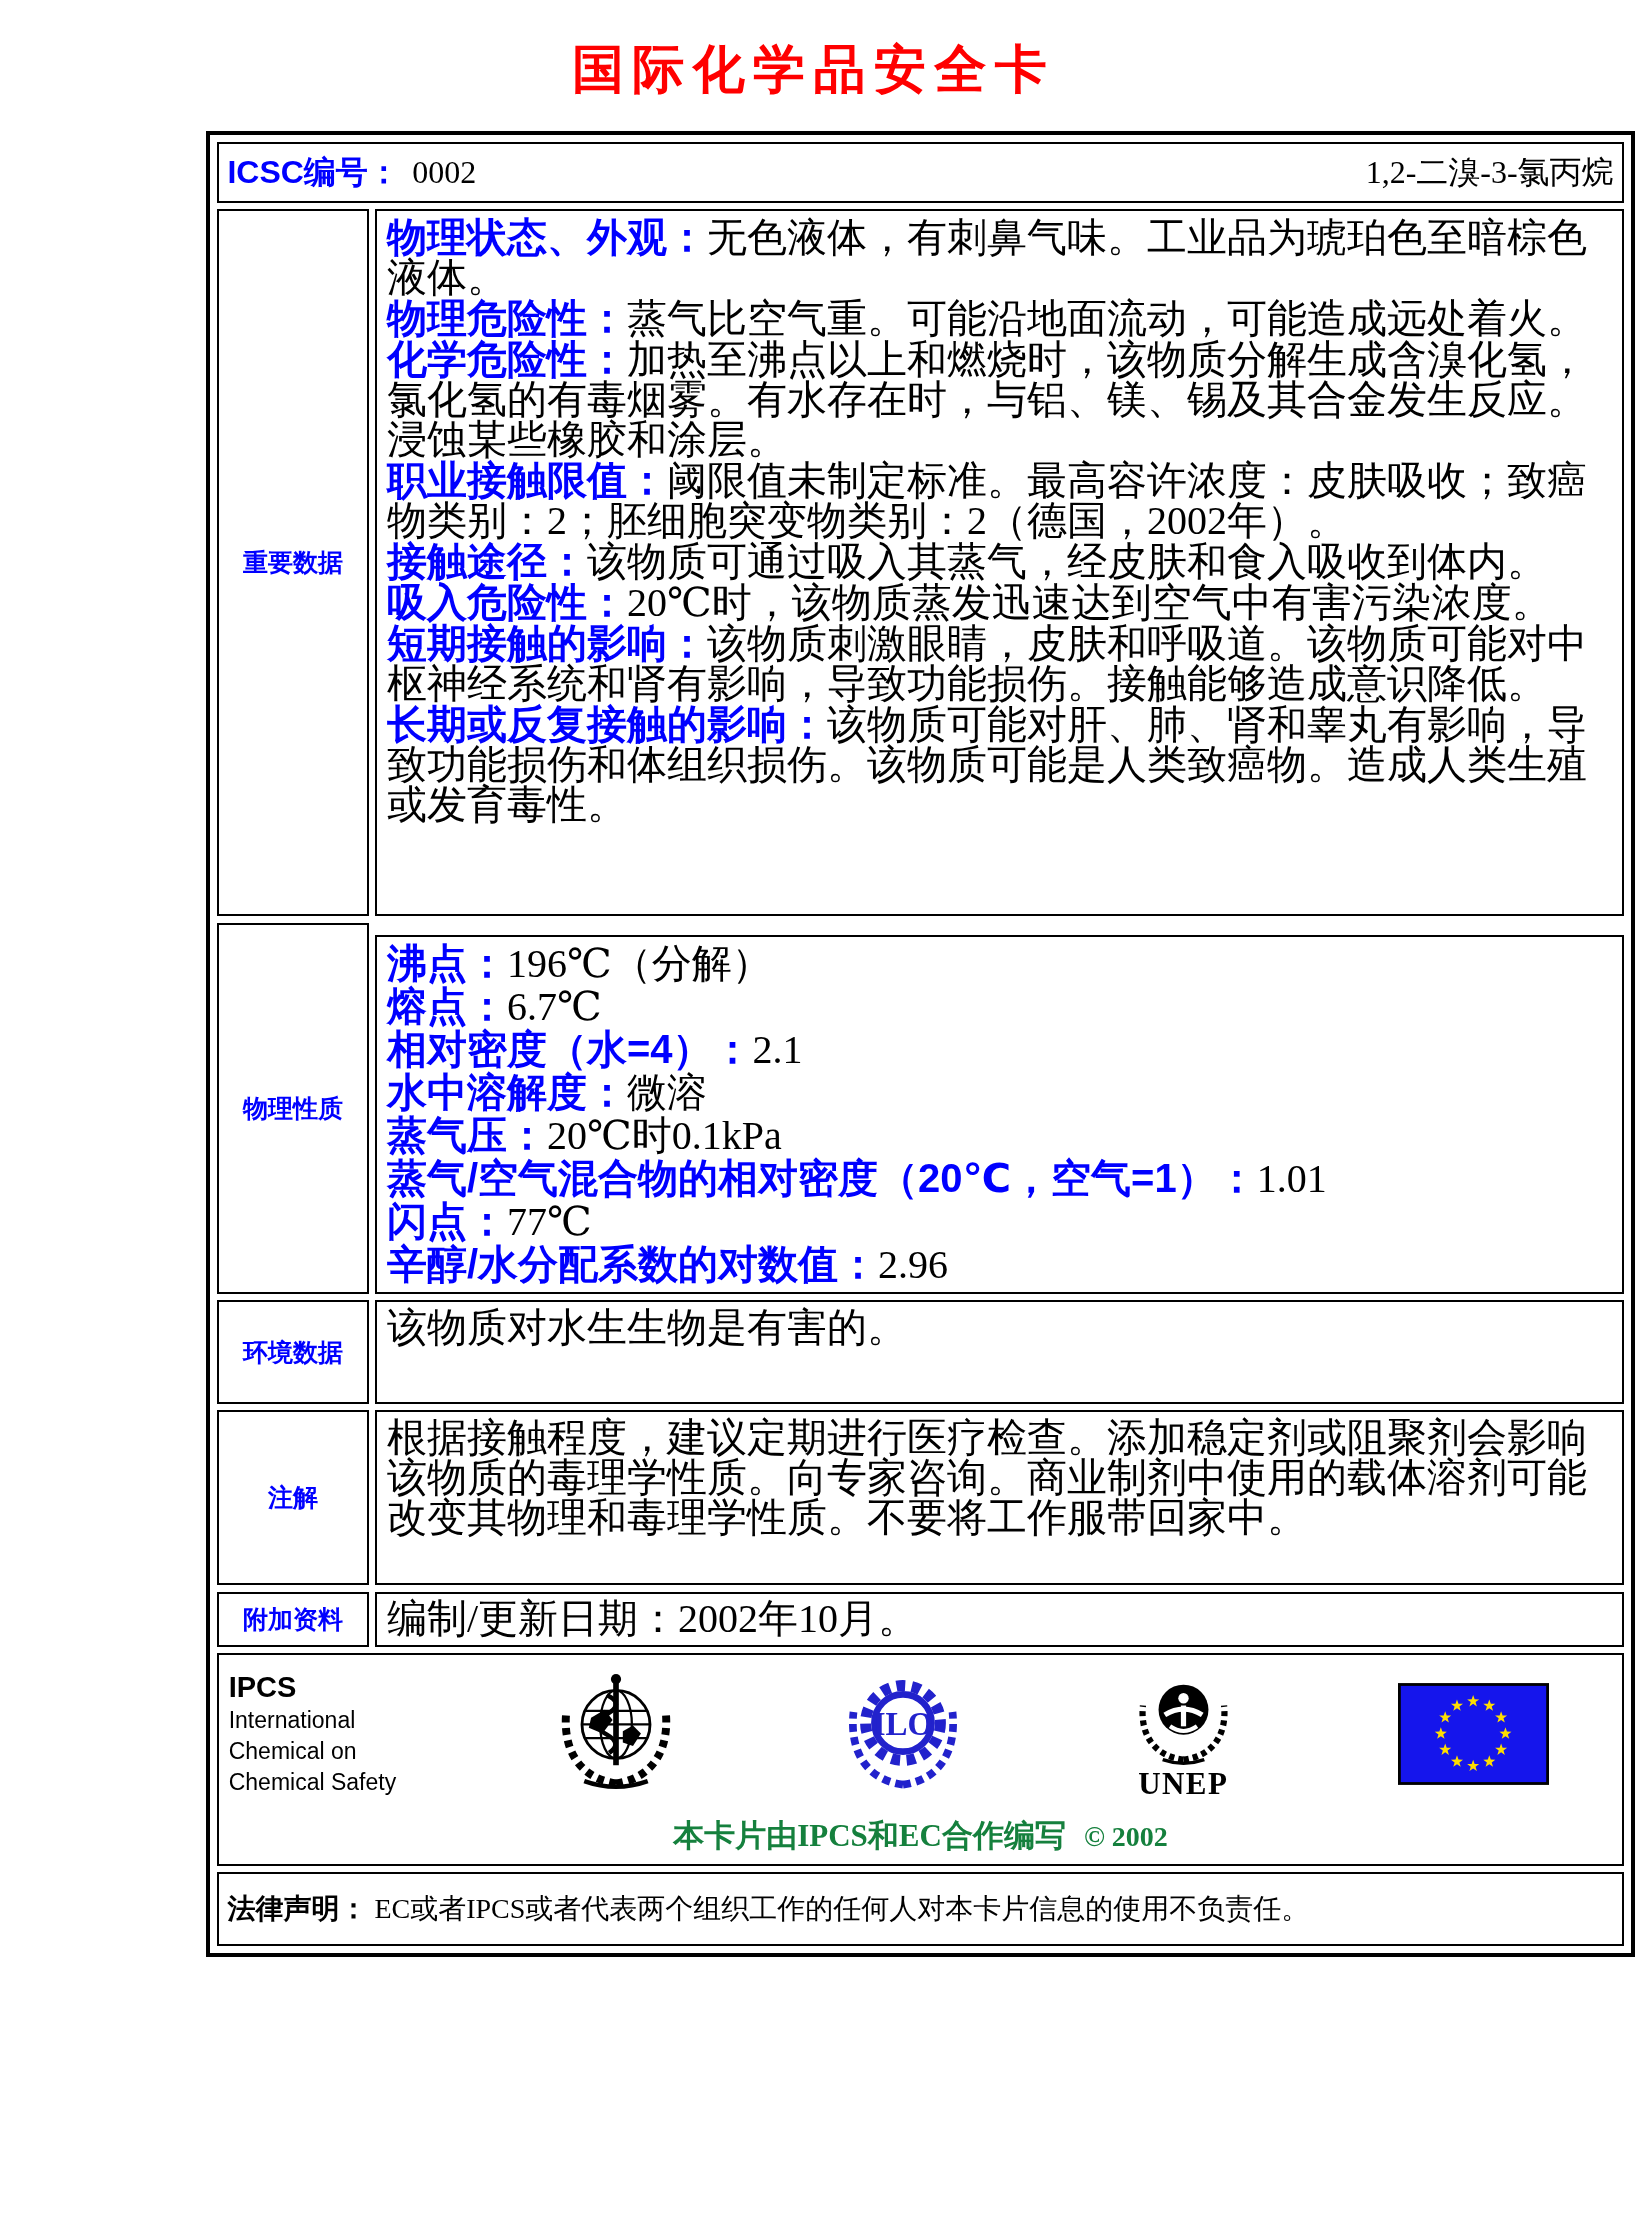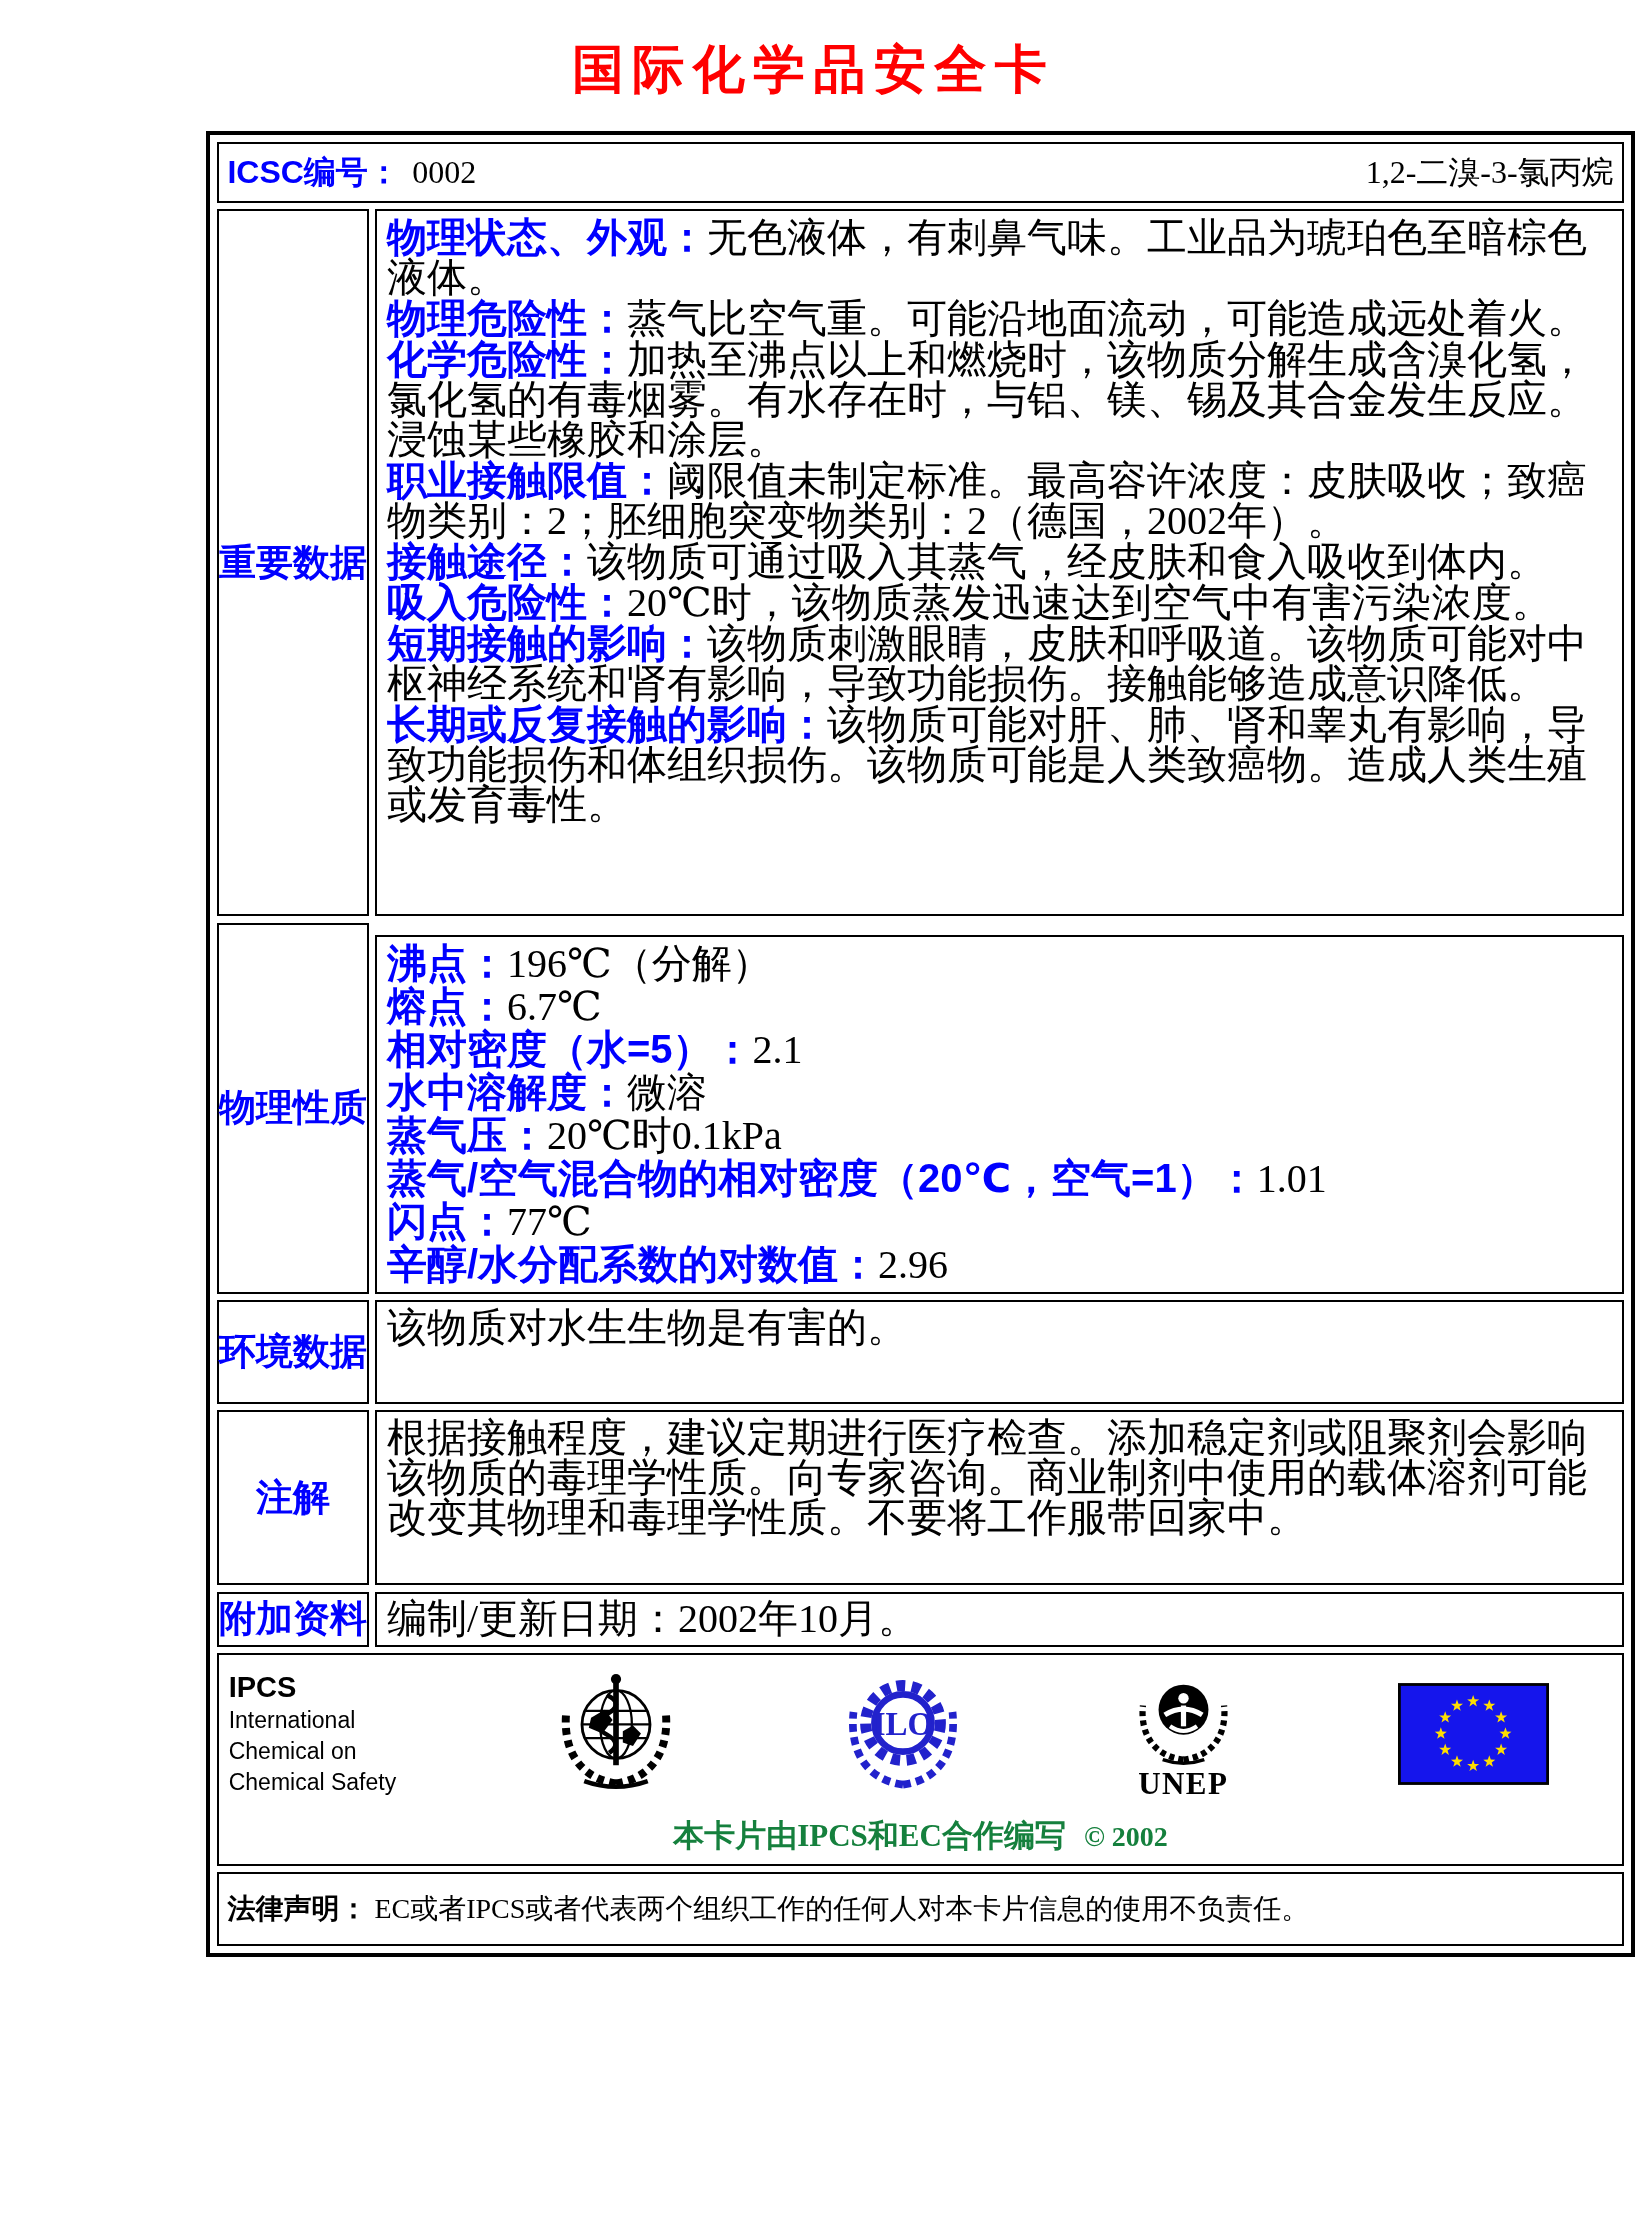--- a/index.html
+++ b/index.html
@@ -17,21 +17,21 @@
   .cell{border:2.8px solid #000;box-sizing:border-box;background:#fff;}
 
   .header-cell{flex:1;display:flex;justify-content:space-between;align-items:center;
                min-height:61px;padding:0 8.4px;font-size:32px;}
   .h-left{display:flex;align-items:center;}
   .blue-label{color:#0000FF;font-family:"Liberation Sans","DejaVu Sans",sans-serif;font-weight:bold;}
   .h-num{margin-left:12.5px;color:#000;}
 
   .label-cell{flex:0 0 152px;display:flex;align-items:center;justify-content:center;text-align:center;}
   .side-label{color:#0000FF;font-family:"Liberation Sans","DejaVu Sans",sans-serif;
-              font-weight:bold;font-size:37px;}
+              font-weight:bold;font-size:25px;}
 
   .content-cell{flex:1;padding:5.6px 9.7px;font-size:40px;line-height:40px;}
   .item{margin:0;}
   .ilbl{color:#0000FF;font-family:"Liberation Sans","DejaVu Sans",sans-serif;font-weight:bold;}
   .itxt{color:#000;}
 
   .imp{min-height:707px;}
   .phys{min-height:327px;margin-top:12px;}
   .phys .item{line-height:42px;}
   .env{min-height:104px;}
@@ -89,21 +89,21 @@
       </div>
     </div>
 
     <div class="row">
       <div class="cell label-cell">
         <span class="side-label">物理性质</span>
       </div>
       <div class="cell content-cell phys">
         <div class="item"><span class="ilbl">沸点：</span><span class="itxt">196℃（分解）</span></div>
         <div class="item"><span class="ilbl">熔点：</span><span class="itxt">6.7℃</span></div>
-        <div class="item"><span class="ilbl">相对密度（水=5）：</span><span class="itxt">2.1</span></div>
+        <div class="item"><span class="ilbl">相对密度（水=4）：</span><span class="itxt">2.1</span></div>
         <div class="item"><span class="ilbl">水中溶解度：</span><span class="itxt">微溶</span></div>
         <div class="item"><span class="ilbl">蒸气压：</span><span class="itxt">20℃时0.1kPa</span></div>
         <div class="item"><span class="ilbl">蒸气/空气混合物的相对密度（20℃，空气=1）：</span><span class="itxt">1.01</span></div>
         <div class="item"><span class="ilbl">闪点：</span><span class="itxt">77℃</span></div>
         <div class="item"><span class="ilbl">辛醇/水分配系数的对数值：</span><span class="itxt">2.96</span></div>
       </div>
     </div>
 
     <div class="row">
       <div class="cell label-cell">

